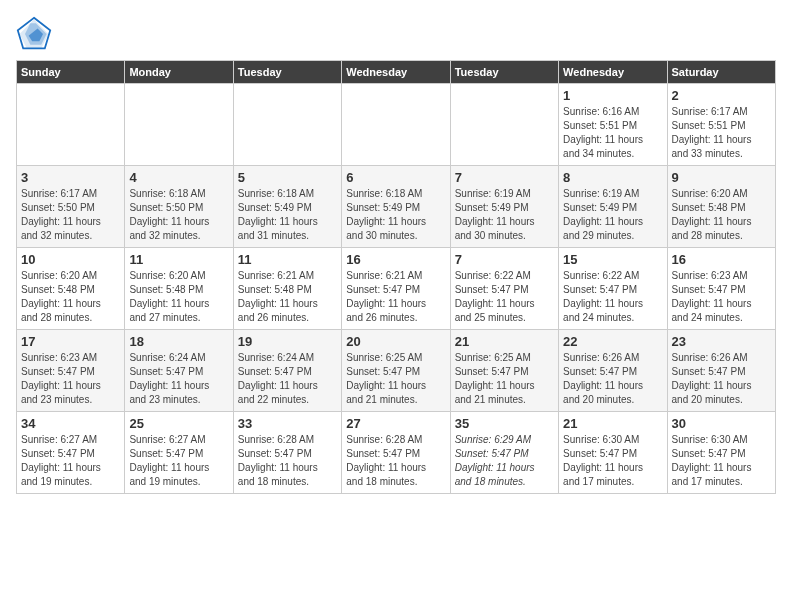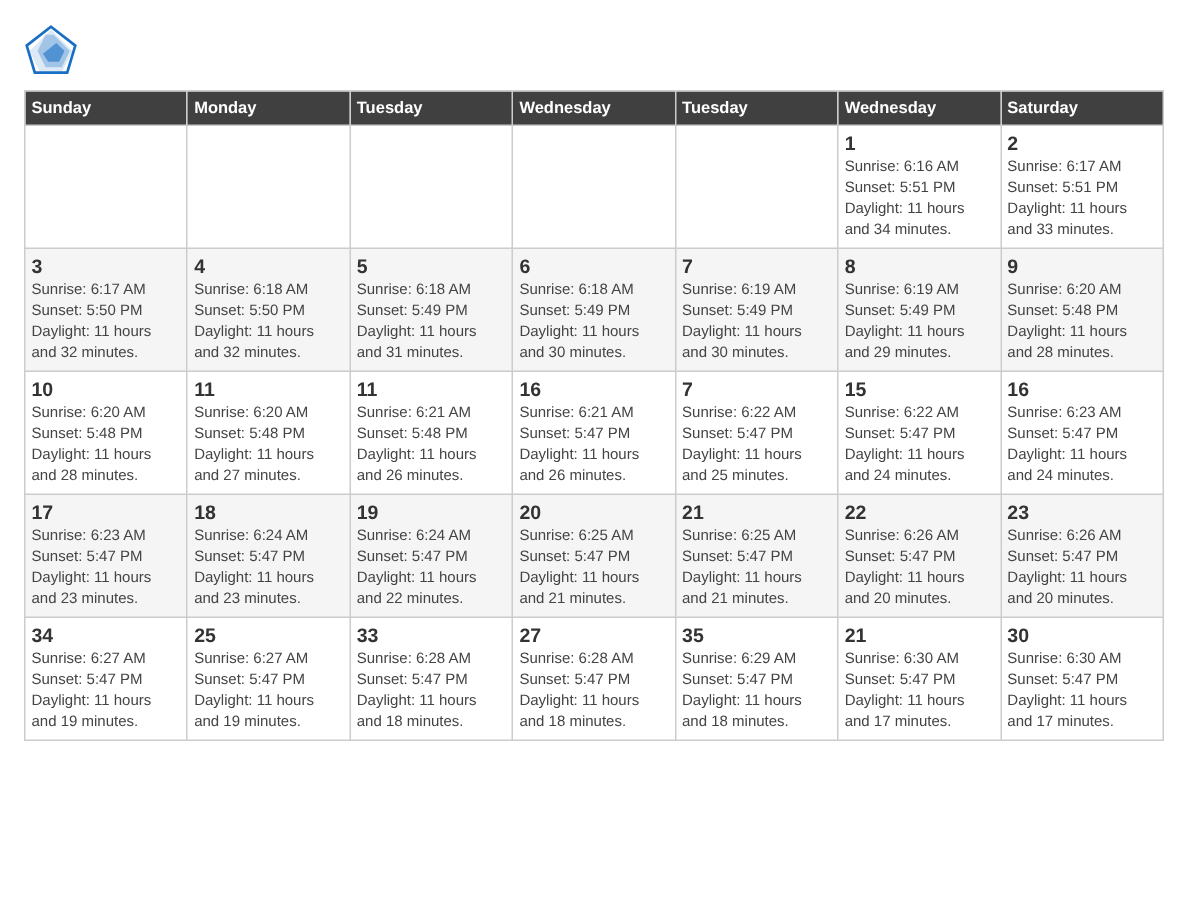--- a/index.html
+++ b/index.html
@@ -319,21 +319,21 @@
         </td>
         <td>
           <div class="day-num">27</div>
           <div class="day-info" style="white-space: pre-line;">Sunrise: 6:28 AM
 Sunset: 5:47 PM
 Daylight: 11 hours
 and 18 minutes.</div>
         </td>
         <td>
           <div class="day-num">35</div>
-          <div class="day-info" style="white-space: pre-line;">Sunrise: 6:29 AM
+          <div class="day-info" style="white-space: pre-line; font-style: italic;">Sunrise: 6:29 AM
 Sunset: 5:47 PM
 Daylight: 11 hours
 and 18 minutes.</div>
         </td>
         <td>
           <div class="day-num">21</div>
           <div class="day-info" style="white-space: pre-line;">Sunrise: 6:30 AM
 Sunset: 5:47 PM
 Daylight: 11 hours
 and 17 minutes.</div>

